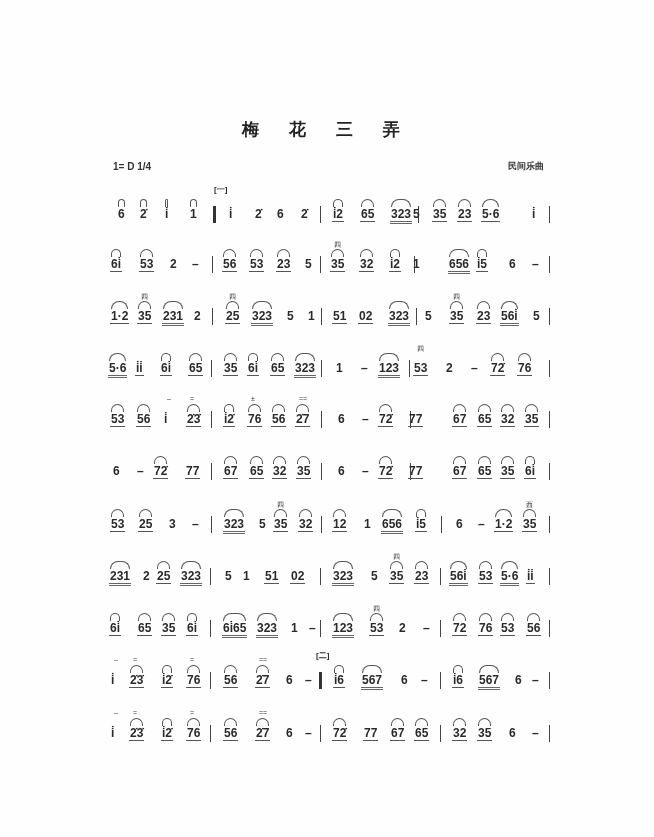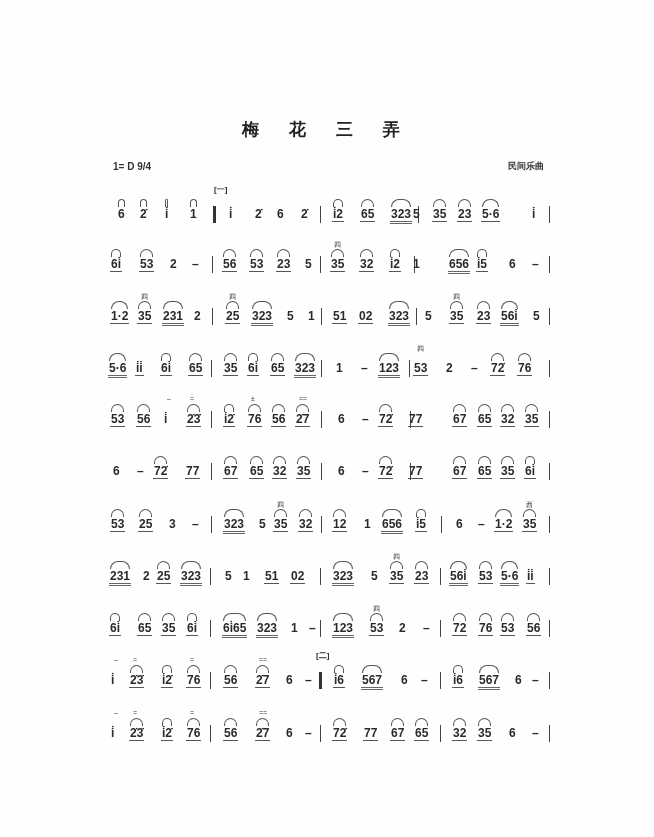--- a/index.html
+++ b/index.html
@@ -18,21 +18,21 @@
   .note .grp.u1 { border-bottom:1px solid #555; }
   .note .grp.u2 { border-bottom:3px double #666; }
   .arc { position:absolute; left:1px; right:1px; top:-8px; height:7px; border:1px solid #555; border-bottom:none; border-radius:8px 8px 0 0; }
   .mark { position:absolute; font-size:7px; color:#333; top:2px; }
   .sec { position:absolute; font-size:8px; font-weight:bold; top:4px; }
 </style>
 </head>
 <body>
 
 <div class="title">梅 花 三 弄</div>
-<div class="key">1= D  9/4</div>
+<div class="key">1= D  1/4</div>
 <div class="composer">民间乐曲</div>
 <div class="sec" style="left:214px;top:184px;">[一]</div>
 <div class="sec" style="left:316px;top:650px;">[二]</div>
 
 <div id="score">
     <div class="row" style="top: 188px;">
       <div class="bar double" style="left: 213px;"></div>
       <div class="bar" style="left: 320px;"></div>
       <div class="bar" style="left: 418px;"></div>
       <div class="bar" style="left: 549px;"></div>

